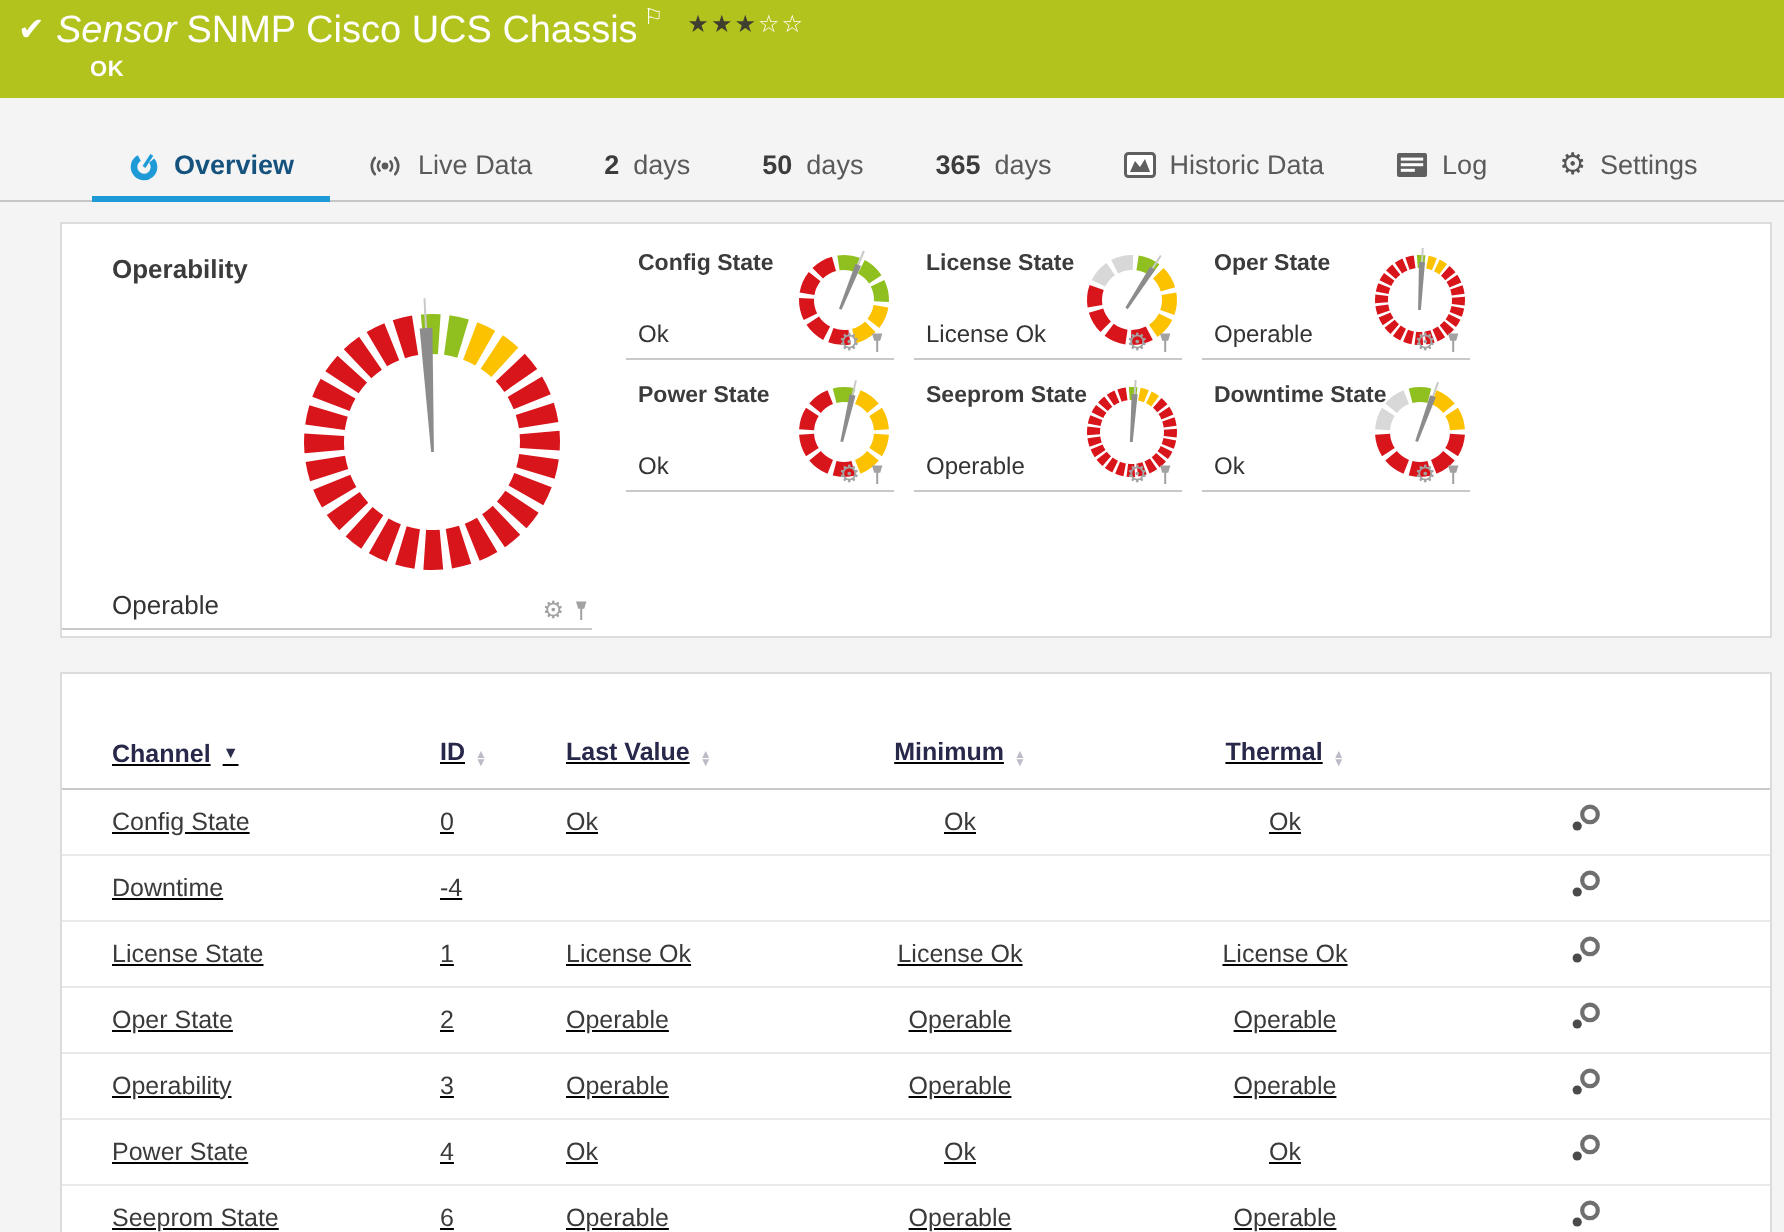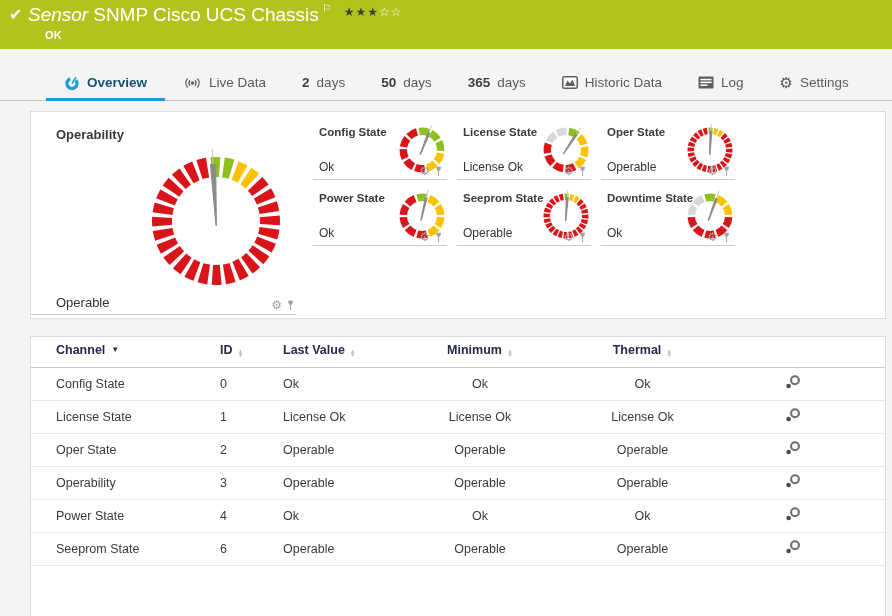--- a/index.html
+++ b/index.html
@@ -46,21 +46,21 @@
   .small-cell .cell-value{position:absolute;bottom:11px;left:8px;font-size:12px;color:#333;}
   .small-cell .cell-rule{position:absolute;left:2px;right:8px;bottom:5px;border-bottom:1px solid #c9c9c9;}
   .small-cell .gauge{position:absolute;top:5px;right:7px;}
   .small-cell .cell-icons{position:absolute;right:12px;bottom:8px;}
 
   .cell-icons{display:flex;gap:4px;align-items:flex-end;color:#a2a2a2;}
   .cell-icons .gear{font-size:12px;line-height:1;cursor:pointer;}
   .cell-icons .pin{cursor:pointer;display:flex;}
 
   
-  .tablewrap{margin-top:17px;height:281px;overflow:hidden;}
+  .tablewrap{margin-top:17px;height:281px;overflow:hidden;padding-top:26px;text-decoration:underline;}
   table{border-collapse:collapse;width:100%;table-layout:fixed;font-size:12.5px;color:#3a3a3a;}
   th{font-weight:bold;color:var(--thcolor);padding:6px 6px 10px;border-bottom:1px solid #c9c9c9;font-size:12.5px;cursor:pointer;white-space:nowrap;}
   td{padding:6px 6px 7px;border-bottom:1px solid #e9e9e9;white-space:nowrap;overflow:hidden;}
   th:first-child,td:first-child{padding-left:25px;}
   .a-left{text-align:left;} .a-center{text-align:left;} .a-right{text-align:center;padding-right:10px;}
   .sorts{display:inline-flex;flex-direction:column;margin-left:5px;vertical-align:1px;}
   .sorts i{font-style:normal;font-size:6px;line-height:4px;color:#bcbcc8;}
   .sortdesc{font-size:8px;color:#2b2b4a;margin-left:6px;vertical-align:2px;}
   .chset{cursor:pointer;display:inline-flex;}
   td.iconcell{padding-left:62px;}
@@ -424,20 +424,33 @@
             <td class="a-right">Ok</td>
             <td class="a-right">Ok</td>
             <td class="iconcell"><span class="chset">
                 <svg width="18" height="16" viewBox="0 0 18 16">
                   <circle cx="11" cy="6.2" r="3.9" fill="none" stroke="#6f6f6f" stroke-width="2.1"></circle>
                   <circle cx="4.6" cy="12" r="2.3" fill="#4a4a4a"></circle>
                 </svg>
               </span></td>
           </tr>
           <tr>
+            <td class="a-left">Downtime</td>
+            <td class="a-left">-4</td>
+            <td class="a-center"></td>
+            <td class="a-right"></td>
+            <td class="a-right"></td>
+            <td class="iconcell"><span class="chset">
+                <svg width="18" height="16" viewBox="0 0 18 16">
+                  <circle cx="11" cy="6.2" r="3.9" fill="none" stroke="#6f6f6f" stroke-width="2.1"></circle>
+                  <circle cx="4.6" cy="12" r="2.3" fill="#4a4a4a"></circle>
+                </svg>
+              </span></td>
+          </tr>
+          <tr>
             <td class="a-left">License State</td>
             <td class="a-left">1</td>
             <td class="a-center">License Ok</td>
             <td class="a-right">License Ok</td>
             <td class="a-right">License Ok</td>
             <td class="iconcell"><span class="chset">
                 <svg width="18" height="16" viewBox="0 0 18 16">
                   <circle cx="11" cy="6.2" r="3.9" fill="none" stroke="#6f6f6f" stroke-width="2.1"></circle>
                   <circle cx="4.6" cy="12" r="2.3" fill="#4a4a4a"></circle>
                 </svg>

